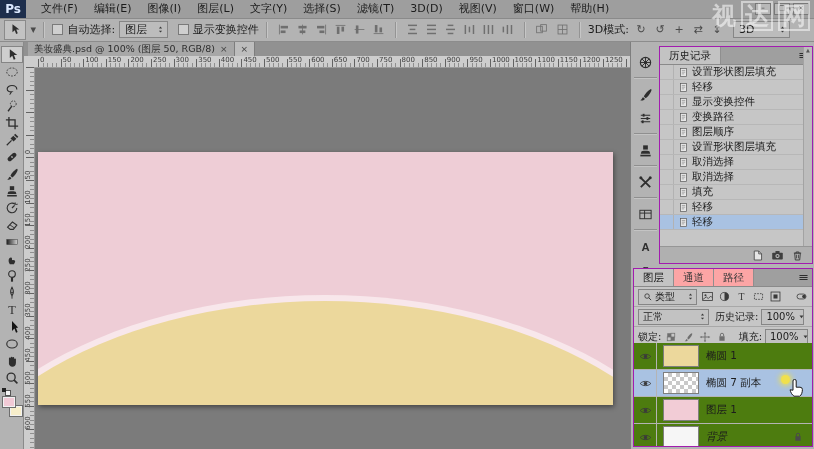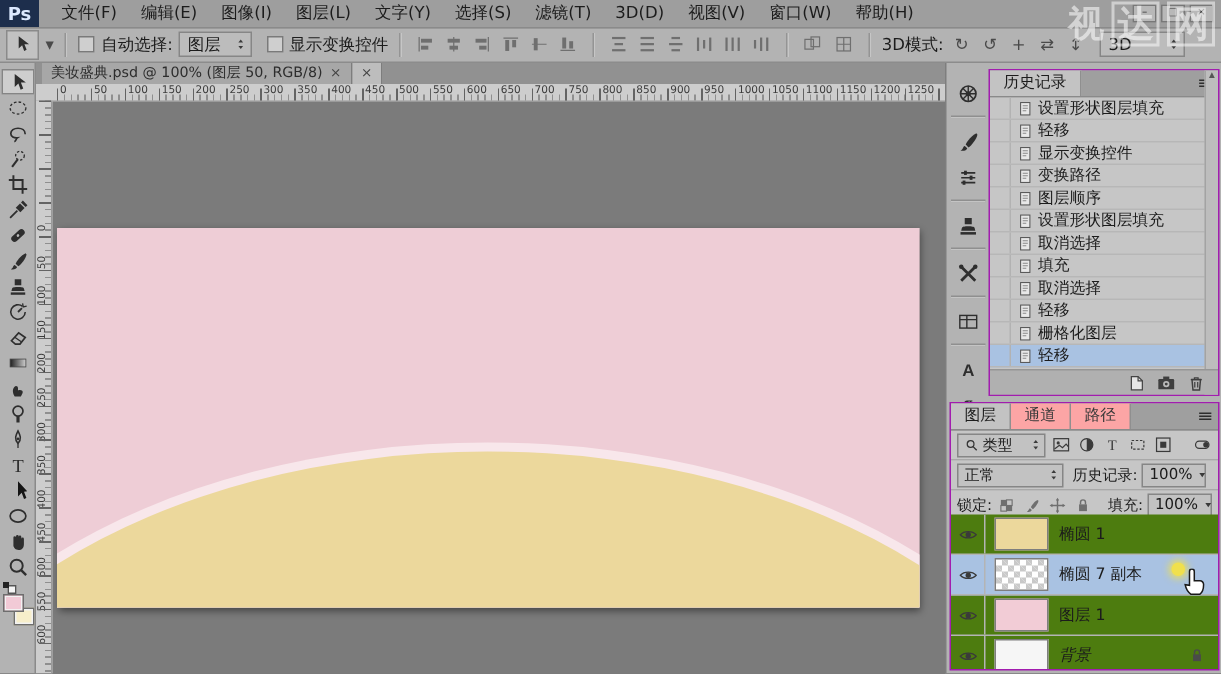--- a/index.html
+++ b/index.html
@@ -624,51 +624,41 @@
           <span class="hlabel">取消选择</span>
         </div>
         <div class="hrow">
           <span class="hsrc"></span>
           <span class="hicon">
             <svg viewBox="0 0 16 16" width="11" height="11">
               <rect x="3.5" y="2" width="9" height="12" fill="#e8e8e8" stroke="#555"></rect>
               <path d="M5.5 5h5 M5.5 7.5h5 M5.5 10h3.5" stroke="#888"></path>
             </svg>
           </span>
+          <span class="hlabel">取消选择</span>
+        </div>
+        <div class="hrow">
+          <span class="hsrc"></span>
+          <span class="hicon">
+            <svg viewBox="0 0 16 16" width="11" height="11">
+              <rect x="3.5" y="2" width="9" height="12" fill="#e8e8e8" stroke="#555"></rect>
+              <path d="M5.5 5h5 M5.5 7.5h5 M5.5 10h3.5" stroke="#888"></path>
+            </svg>
+          </span>
           <span class="hlabel">填充</span>
         </div>
         <div class="hrow">
           <span class="hsrc"></span>
           <span class="hicon">
             <svg viewBox="0 0 16 16" width="11" height="11">
               <rect x="3.5" y="2" width="9" height="12" fill="#e8e8e8" stroke="#555"></rect>
               <path d="M5.5 5h5 M5.5 7.5h5 M5.5 10h3.5" stroke="#888"></path>
             </svg>
           </span>
-          <span class="hlabel">取消选择</span>
-        </div>
-        <div class="hrow">
-          <span class="hsrc"></span>
-          <span class="hicon">
-            <svg viewBox="0 0 16 16" width="11" height="11">
-              <rect x="3.5" y="2" width="9" height="12" fill="#e8e8e8" stroke="#555"></rect>
-              <path d="M5.5 5h5 M5.5 7.5h5 M5.5 10h3.5" stroke="#888"></path>
-            </svg>
-          </span>
           <span class="hlabel">轻移</span>
-        </div>
-        <div class="hrow">
-          <span class="hsrc"></span>
-          <span class="hicon">
-            <svg viewBox="0 0 16 16" width="11" height="11">
-              <rect x="3.5" y="2" width="9" height="12" fill="#e8e8e8" stroke="#555"></rect>
-              <path d="M5.5 5h5 M5.5 7.5h5 M5.5 10h3.5" stroke="#888"></path>
-            </svg>
-          </span>
-          <span class="hlabel">栅格化图层</span>
         </div>
         <div class="hrow selected">
           <span class="hsrc"></span>
           <span class="hicon">
             <svg viewBox="0 0 16 16" width="11" height="11">
               <rect x="3.5" y="2" width="9" height="12" fill="#e8e8e8" stroke="#555"></rect>
               <path d="M5.5 5h5 M5.5 7.5h5 M5.5 10h3.5" stroke="#888"></path>
             </svg>
           </span>
           <span class="hlabel">轻移</span>

